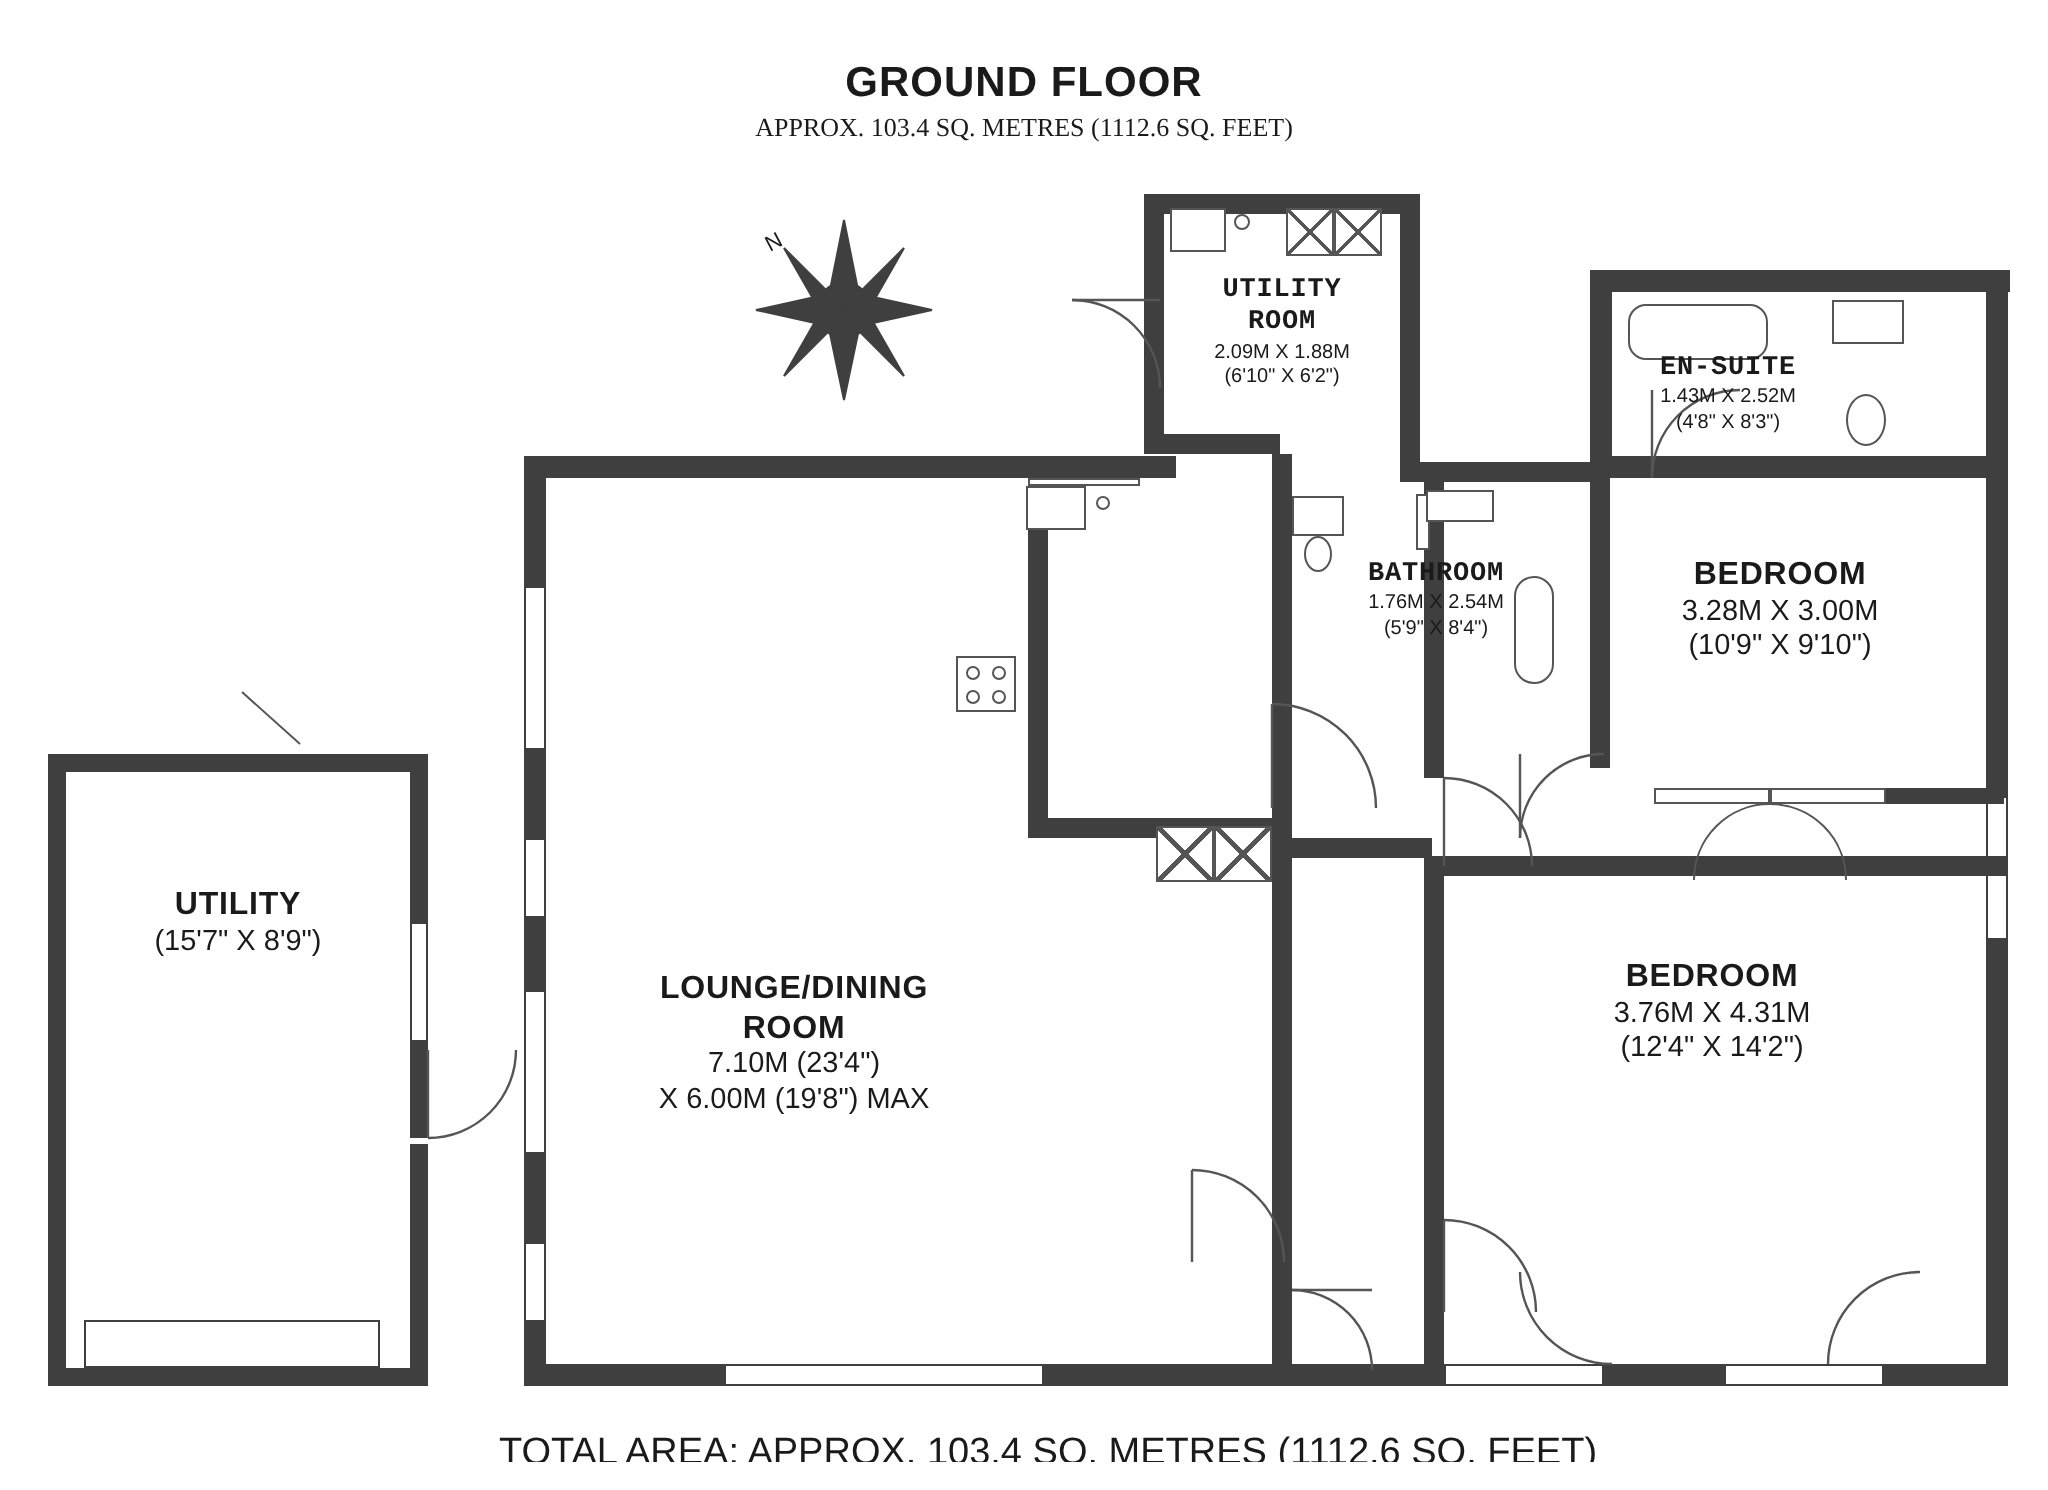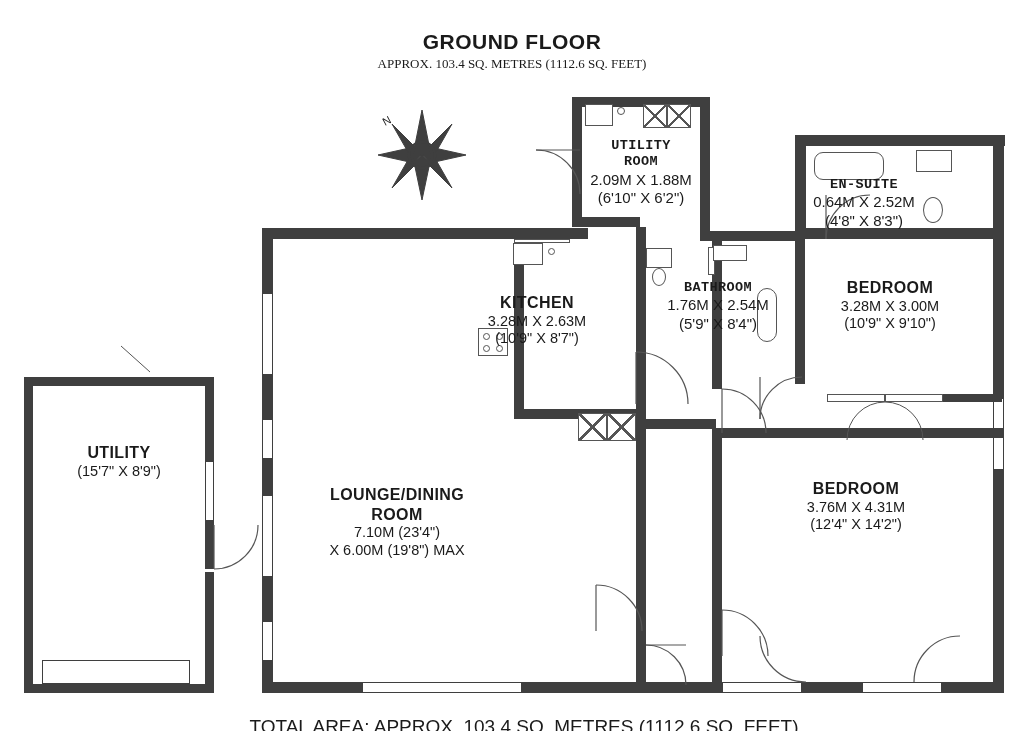--- a/index.html
+++ b/index.html
@@ -59,21 +59,21 @@
   .room-name {
     font-weight: bold;
     font-size: 16px;
     letter-spacing: 0.4px;
   }
   .room-name.small {
     font-size: 13.5px;
     font-family: Liberation Mono, monospace;
   }
   .room-dims {
-    font-size: 15px;
+    font-size: 10px;
   }
   .room-dims.big {
     font-size: 14.5px;
   }
 
   .note-box {
     position: absolute;
     border: 1px solid #555;
     background: #fff;
     font-size: 11.5px;
@@ -306,29 +306,24 @@
 
   <div class="room-label" style="left:566px; top:138px; width:150px;">
     <div class="room-name small">UTILITY</div>
     <div class="room-name small">ROOM</div>
     <div class="room-dims">2.09M X 1.88M</div>
     <div class="room-dims">(6'10" X 6'2")</div>
   </div>
 
   <div class="room-label" style="left:790px; top:177px; width:148px;">
     <div class="room-name small">EN-SUITE</div>
-    <div class="room-dims">0.64M X 2.52M</div>
+    <div class="room-dims">1.43M X 2.52M</div>
     <div class="room-dims">(4'8" X 8'3")</div>
   </div>
 
-  <div class="room-label" style="left:452px; top:293px; width:170px;">
-    <div class="room-name">KITCHEN</div>
-    <div class="room-dims big">3.28M X 2.63M</div>
-    <div class="room-dims big">(10'9" X 8'7")</div>
-  </div>
 
   <div class="room-label" style="left:650px; top:280px; width:136px;">
     <div class="room-name small">BATHROOM</div>
     <div class="room-dims">1.76M X 2.54M</div>
     <div class="room-dims">(5'9" X 8'4")</div>
   </div>
 
   <div class="room-label" style="left:790px; top:278px; width:200px;">
     <div class="room-name">BEDROOM</div>
     <div class="room-dims big">3.28M X 3.00M</div>

